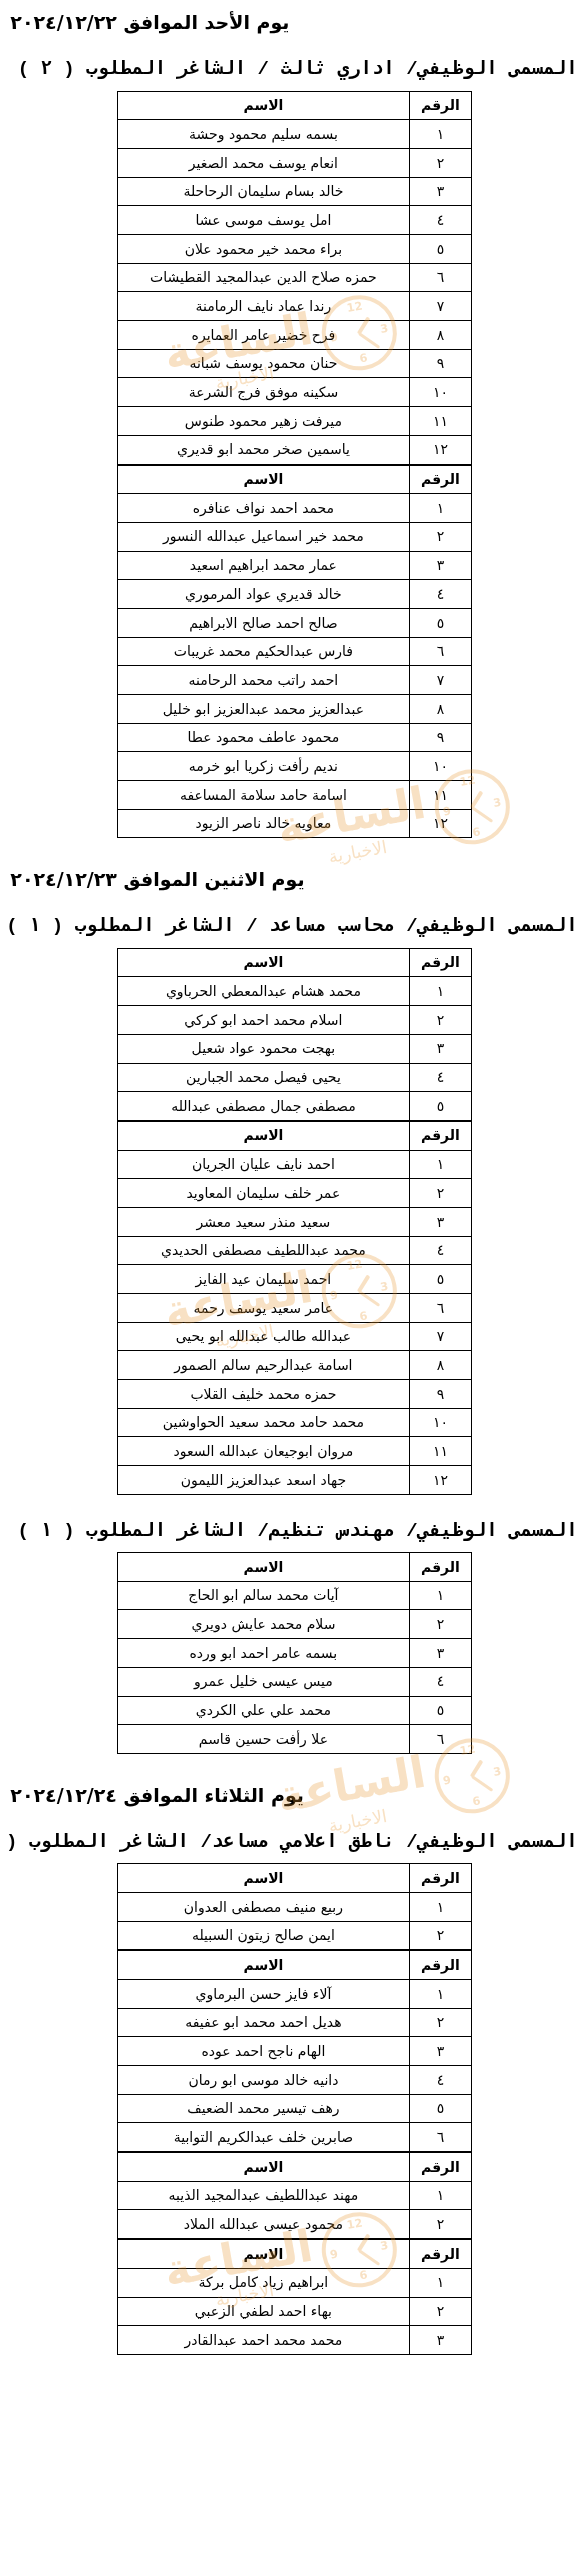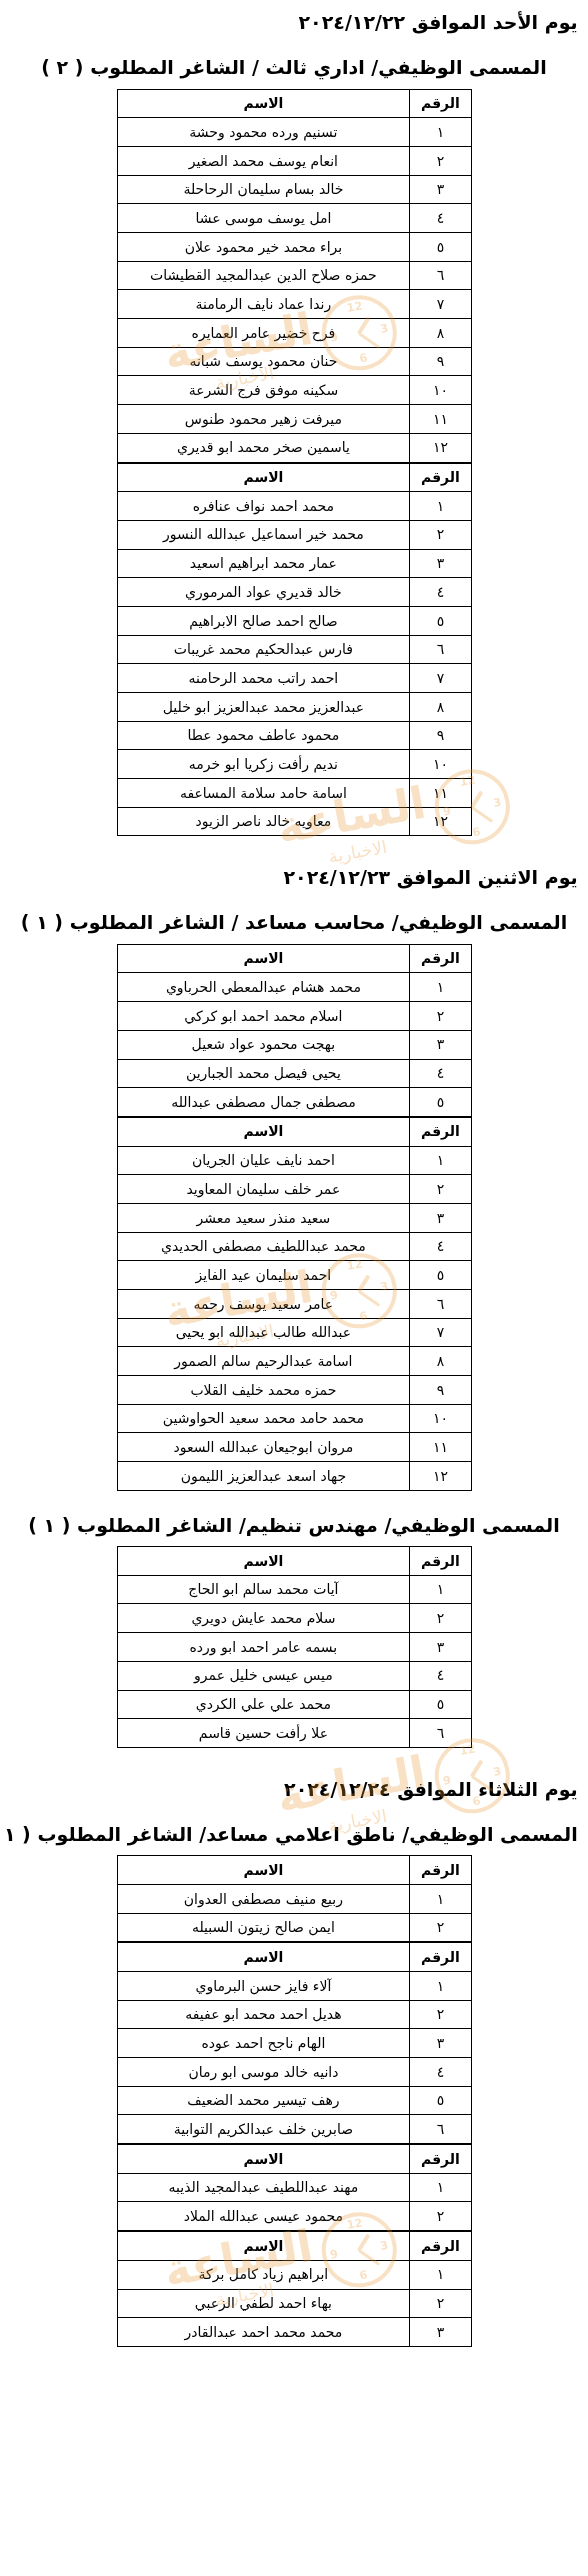--- a/index.html
+++ b/index.html
@@ -7,34 +7,35 @@
     width: 588px;
     min-height: 2814px;
     direction: rtl;
     color: #000000;
     font-family: "DejaVu Sans", sans-serif;
   }
   .page { position: relative; width: 588px; min-height: 2814px; overflow: hidden; }
   .content { position: relative; z-index: 1; padding: 8.2px 10.3px 15.5px; }
 
   .date-header {
-    text-align: right;
+    text-align: left;
     font-weight: bold;
     font-size: 19px;
     margin: 30px 0 7.2px;
     white-space: nowrap;
   }
   .content > .date-header:first-child { margin-top: 3.1px; }
 
   .job-header {
-    text-align: center;
+    text-align: right;
     font-weight: bold;
     font-size: 19px;
     margin: 23px 0 10.3px;
     white-space: nowrap;
+    font-family: Liberation Mono, monospace;
   }
 
   table.candidates {
     border-collapse: collapse;
     margin: 0 auto;
     width: 355px;
     border: 1px solid #000;
     background: transparent;
   }
   .candidates th, .candidates td {
@@ -159,21 +160,21 @@
       <table class="candidates">
         <thead>
           <tr>
             <th class="col-num">الرقم</th>
             <th class="col-name">الاسم</th>
           </tr>
         </thead>
         <tbody>
           <tr>
             <td class="cell-num">١</td>
-            <td class="cell-name">تسنيم ورده محمود وحشة</td>
+            <td class="cell-name">بسمه سليم محمود وحشة</td>
           </tr>
           <tr>
             <td class="cell-num">٢</td>
             <td class="cell-name">انعام يوسف محمد الصغير</td>
           </tr>
           <tr>
             <td class="cell-num">٣</td>
             <td class="cell-name">خالد بسام سليمان الرحاحلة</td>
           </tr>
           <tr>

